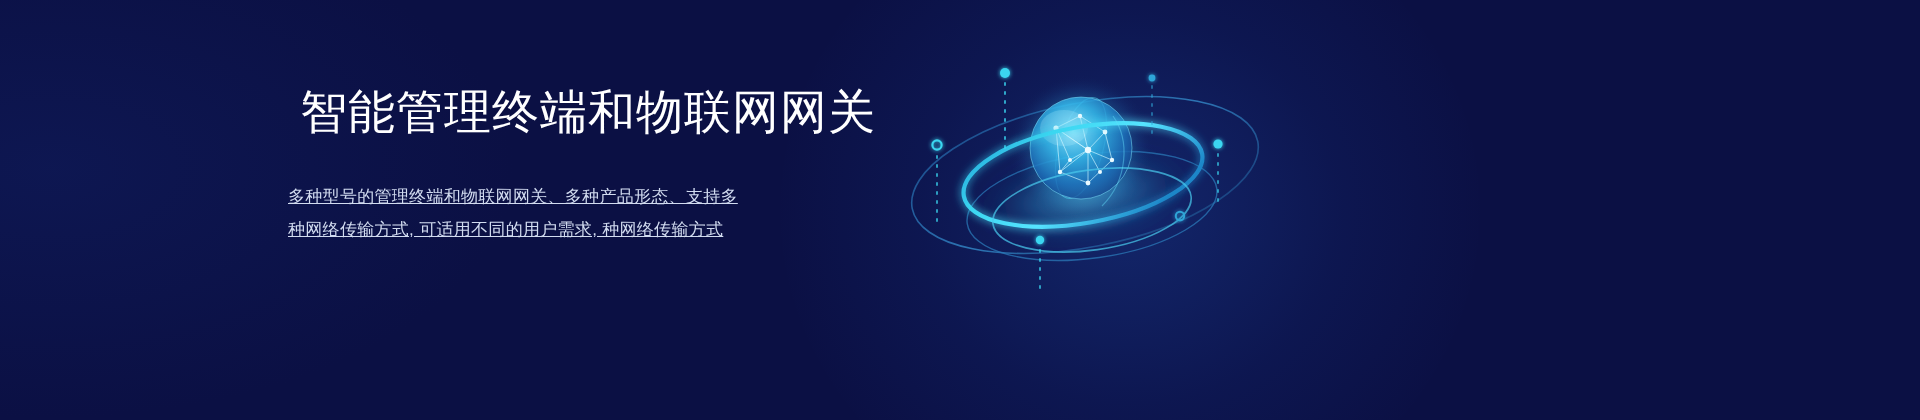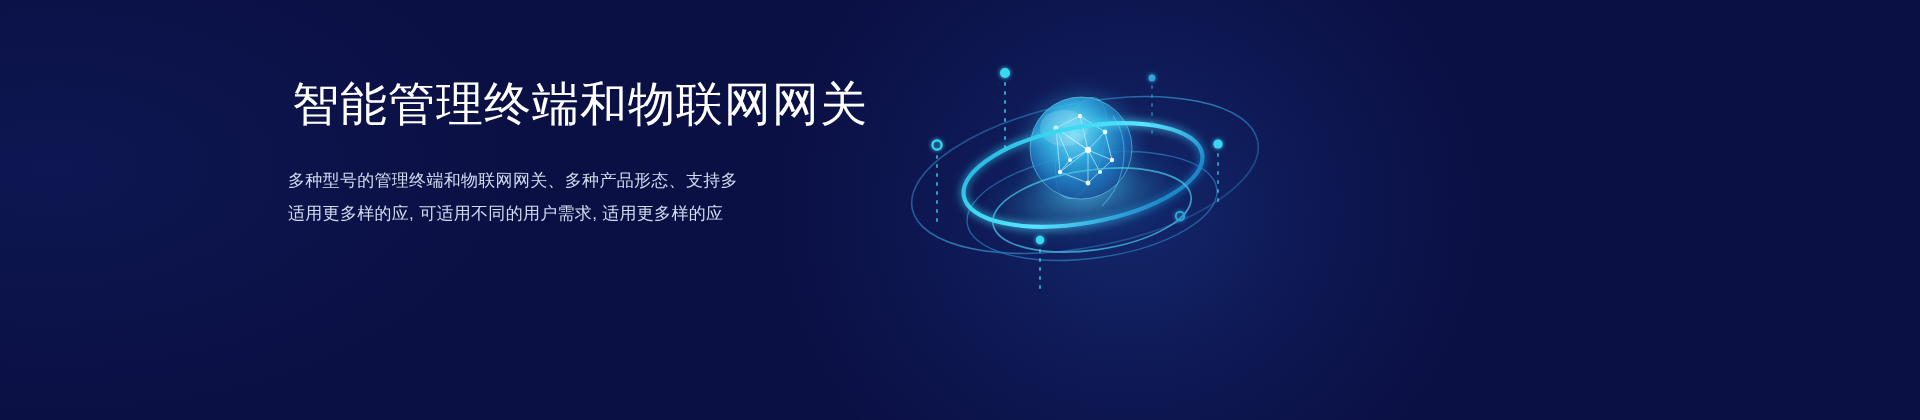--- a/index.html
+++ b/index.html
@@ -49,21 +49,21 @@
 
   
   #text-block {
     position: absolute;
     left: 288px;
     top: 72px;
     width: 560px;
   }
 
   #page-title {
-    margin: 4px;
+    margin: 12px;
     font-size: 47px;
     line-height: 56px;
     font-weight: 400;
     color: #ffffff;
     letter-spacing: 1px;
     white-space: nowrap;
     font-family: Liberation Serif, serif;
   }
 
   #page-desc {
@@ -71,20 +71,21 @@
     padding-top: 28px;
     font-size: 17px;
     line-height: 33px;
     font-weight: 400;
     color: #d2dcf0;
     letter-spacing: 0.3px;
   }
   #page-desc .desc-line {
     display: block;
     white-space: nowrap;
+    text-decoration: underline;
   }
 
   
   #artwork {
     position: absolute;
     left: 880px;
     top: 20px;
     width: 420px;
     height: 290px;
   }
@@ -98,21 +99,21 @@
 <div id="banner">
 
   <div id="bg-glow"></div>
   <div id="bg-glow-2"></div>
 
   <div id="text-block">
     <h1 id="page-title">智能管理终端和物联网网关</h1>
 
     <p id="page-desc">
       <span class="desc-line">多种型号的管理终端和物联网网关、多种产品形态、支持多</span>
-      <span class="desc-line">适用更多样的应, 可适用不同的用户需求, 适用更多样的应</span>
+      <span class="desc-line">种网络传输方式, 可适用不同的用户需求, 种网络传输方式</span>
     </p>
   </div>
 
   <div id="artwork">
     <svg width="420" height="290" viewBox="0 0 420 290" xmlns="http://www.w3.org/2000/svg">
       <defs>
         <radialGradient id="globeGrad" cx="42%" cy="34%" r="72%">
           <stop offset="0%" stop-color="#8fe8ff" stop-opacity="0.95"></stop>
           <stop offset="38%" stop-color="#34b6ea" stop-opacity="0.85"></stop>
           <stop offset="72%" stop-color="#1b6bb8" stop-opacity="0.80"></stop>

